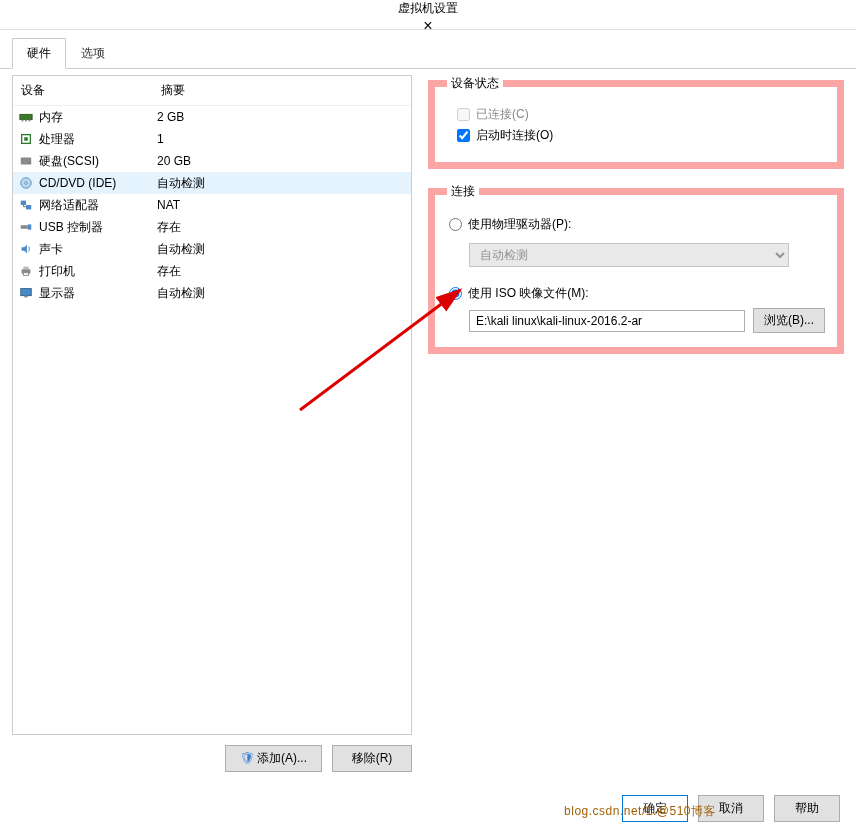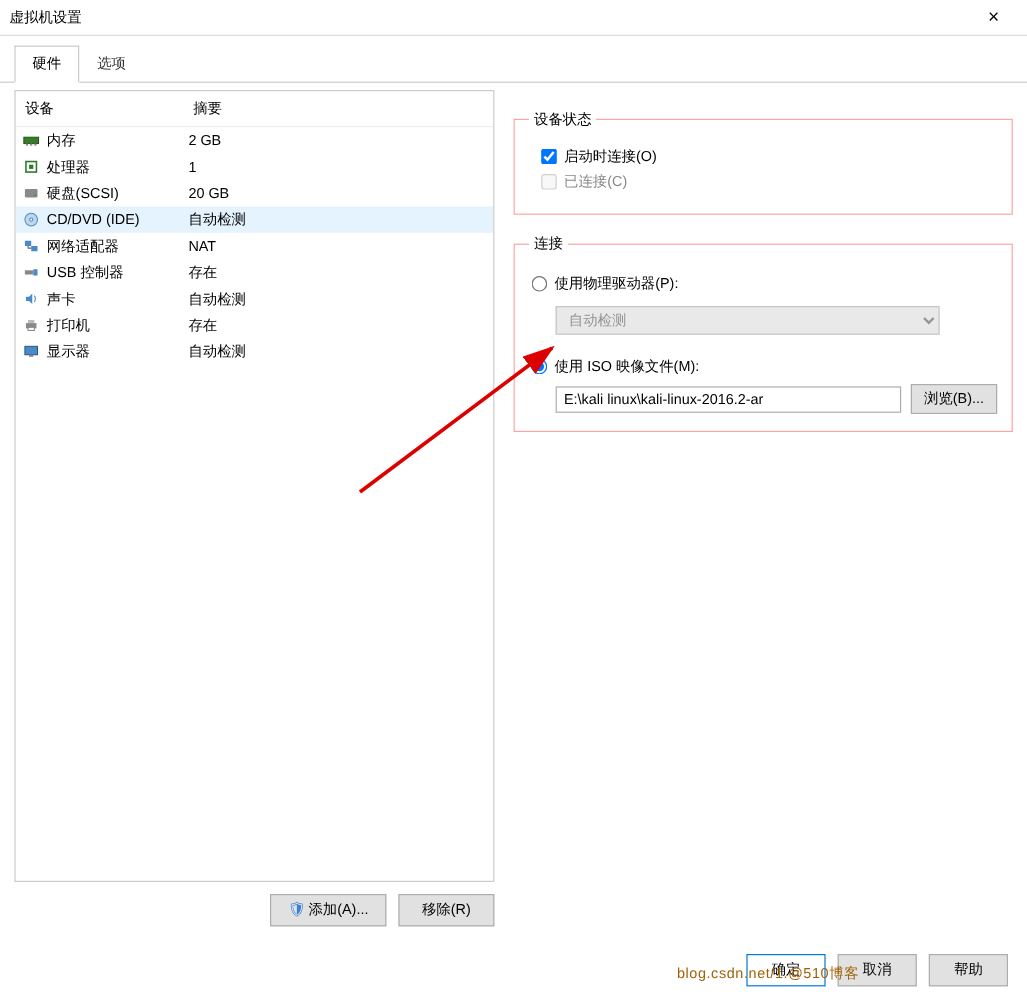--- a/index.html
+++ b/index.html
@@ -1,18 +1,18 @@
 <!DOCTYPE html>
 <html><head>
 <meta charset="utf-8">
 <style>
 * { box-sizing: border-box; font-family: "Microsoft YaHei", "Segoe UI", Tahoma, sans-serif; font-size: 12px; }
 body { margin: 0; background: #fff; width: 856px; height: 834px; overflow: hidden; position: relative; }
 
-.titlebar { height: 30px; display: flex; align-items: center; padding: 0 8px; border-bottom: 1px solid #ddd; }
+.titlebar { height: 30px; display: flex; align-items: center; padding: 0 8px; border-bottom: 1px solid #ddd; flex-direction: column; }
 .titlebar .title { flex: 1; }
 .titlebar .close { width: 40px; text-align: center; font-size: 16px; }
 
 .tabs { display: flex; padding: 8px 12px 0 12px; border-bottom: 1px solid #ccc; }
 .tab { padding: 6px 14px; border: 1px solid transparent; border-bottom: none; cursor: pointer; }
 .tab.active { background: #fff; border-color: #ccc; border-bottom: 1px solid #fff; margin-bottom: -1px; }
 .tab.inactive { color: #333; }
 
 .content { display: flex; padding: 6px 12px 0 12px; gap: 10px; }
 
@@ -26,21 +26,21 @@
 .device-row .icon { width: 18px; display: inline-flex; justify-content: center; margin-right: 4px; }
 .device-row .label { width: 118px; }
 .device-row .summary { flex: 1; }
 
 .left-buttons { display: flex; justify-content: flex-end; gap: 10px; margin-top: 10px; }
 .btn { padding: 4px 14px; border: 1px solid #adadad; background: #e1e1e1; cursor: pointer; min-width: 80px; text-align: center; }
 .shield { color: #3a80d8; display: inline-block; margin-right: 2px; }
 
 .right-panel { flex: 1; padding-left: 6px; position: relative; }
 
-fieldset { border: 1px solid #fca5a5; margin: 16px 0 14px 0; padding: 10px 12px 14px 12px; }
+fieldset { border: 7px solid #fca5a5; margin: 0 0 14px 0; padding: 10px 12px 14px 12px; }
 legend { padding: 0 4px; }
 
 .checkbox-row { display: flex; align-items: center; margin: 4px 0 4px 10px; gap: 6px; }
 .checkbox-row input[type=checkbox] { margin: 0; }
 .checkbox-row.disabled { color: #888; }
 .checkbox-row.disabled input { accent-color: #aaa; }
 
 .radio-row { display: flex; align-items: center; margin: 6px 0 6px 2px; gap: 6px; }
 .radio-row input[type=radio] { margin: 0; }
 
@@ -192,27 +192,27 @@
       <button class="btn">
         <span class="shield">🛡</span><span>添加(A)...</span>
       </button>
       <button class="btn">移除(R)</button>
     </div>
   </div>
 
   <div class="right-panel">
     <fieldset>
       <legend>设备状态</legend>
+      <label class="checkbox-row disabled">
+        <input type="checkbox" disabled="" style="">
+        <span>已连接(C)</span>
+      </label>
       <label class="checkbox-row">
         <input type="checkbox" checked="" style="">
         <span>启动时连接(O)</span>
-      </label>
-      <label class="checkbox-row disabled">
-        <input type="checkbox" disabled="" style="">
-        <span>已连接(C)</span>
       </label>
     </fieldset>
 
     <fieldset>
       <legend>连接</legend>
 
       <label class="radio-row">
         <input type="radio" name="conn" style="">
         <span>使用物理驱动器(P):</span>
       </label>

